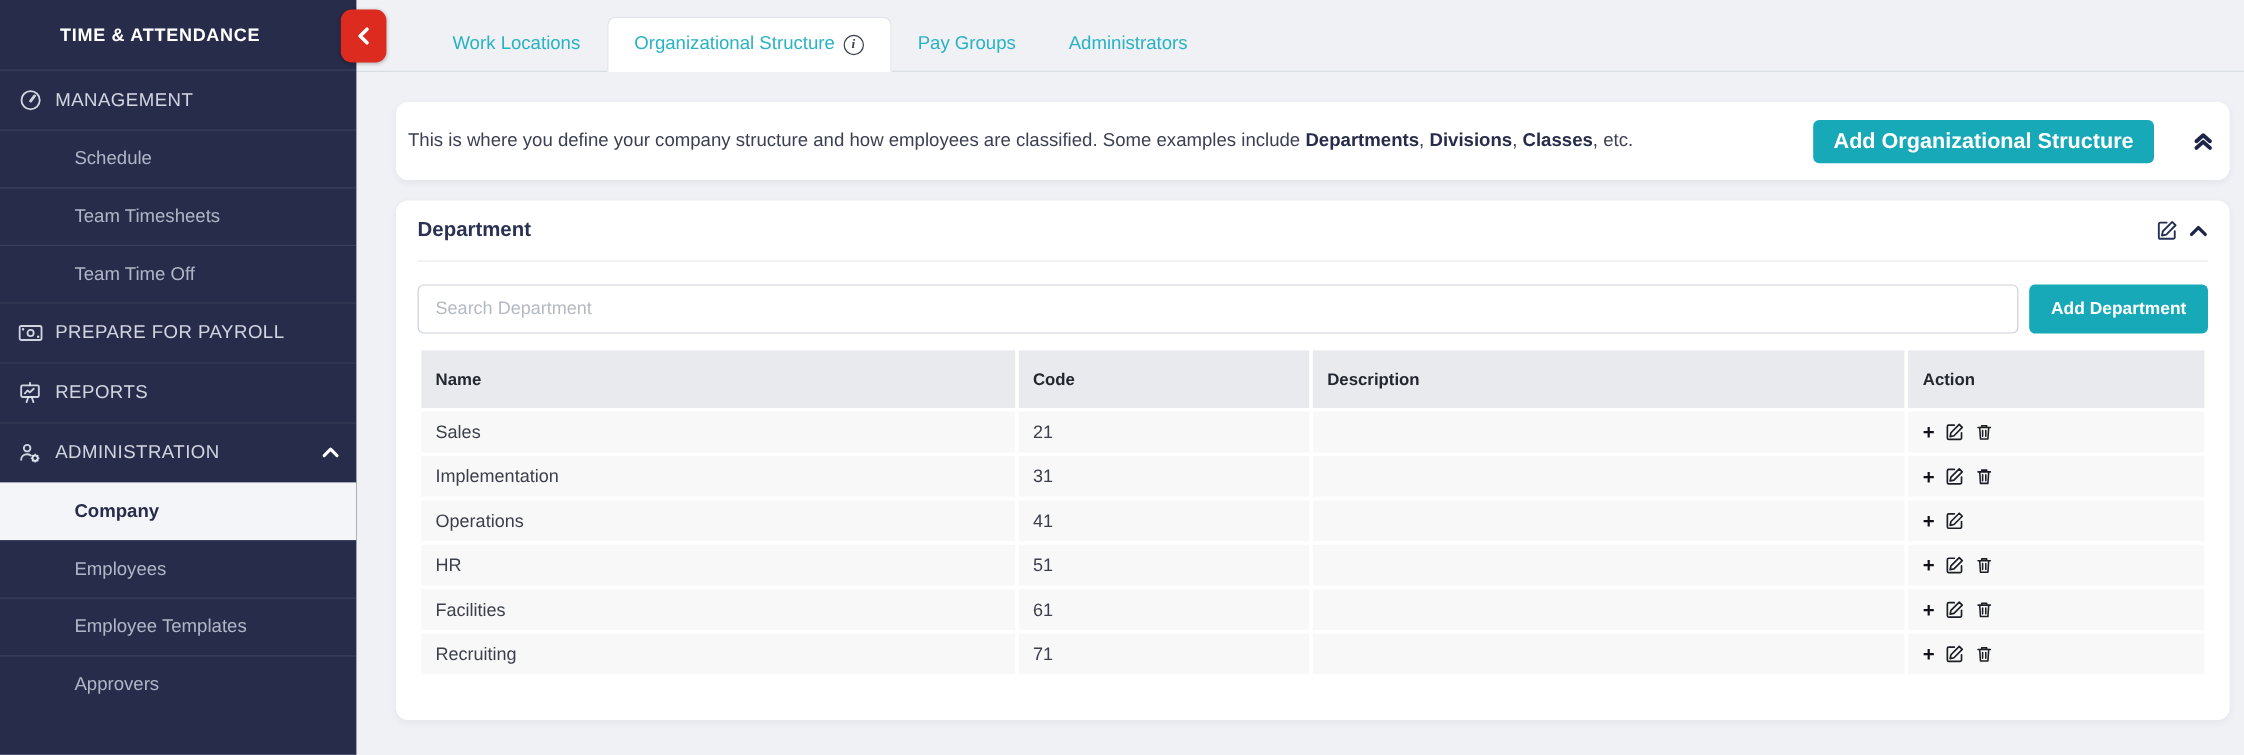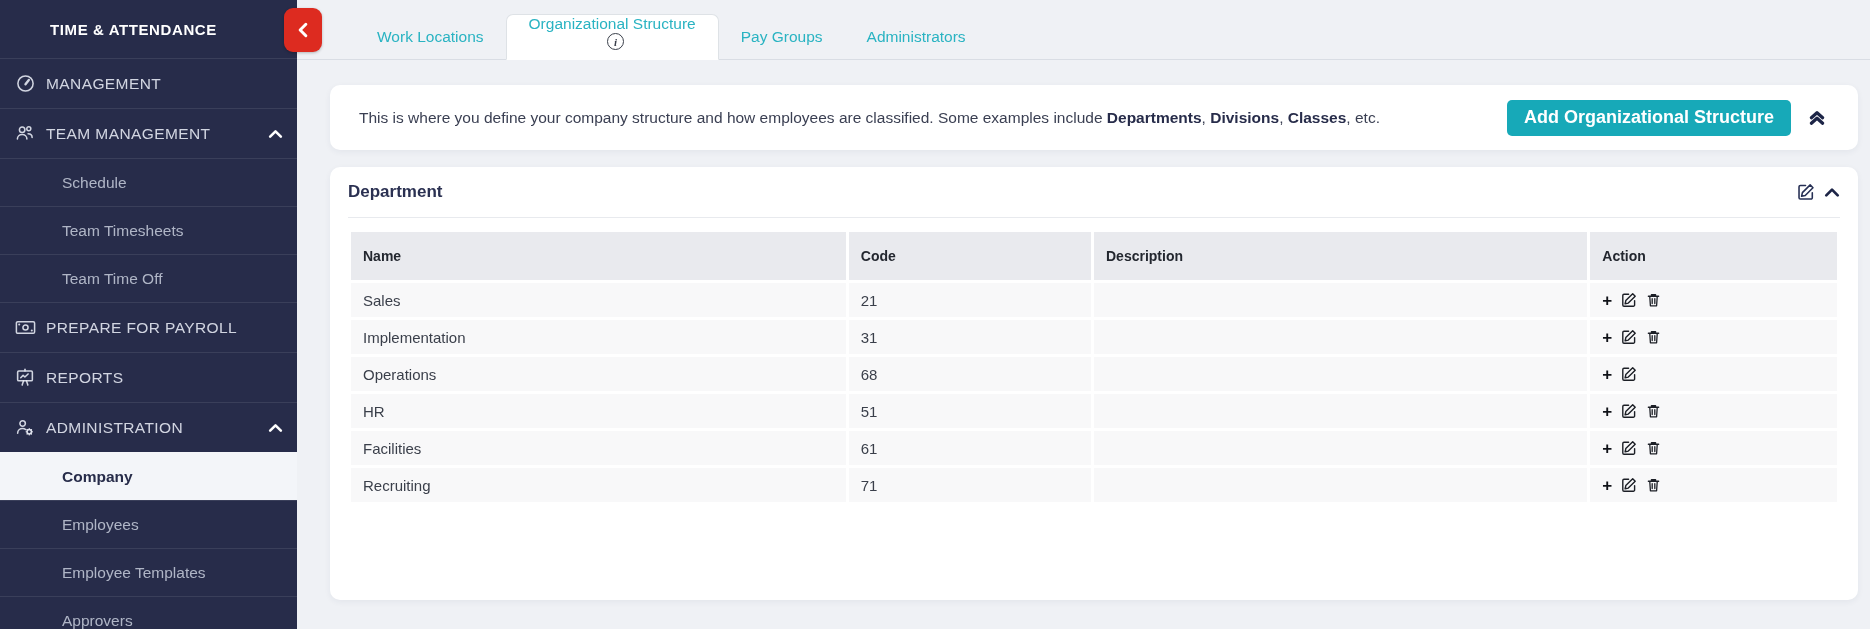--- a/index.html
+++ b/index.html
@@ -18,25 +18,25 @@
   
   .collapse-btn { position:absolute; left:284px; top:8px; width:38px; height:44px; background:#dd2b20; border-radius:9px; display:flex; align-items:center; justify-content:center; z-index:5; cursor:pointer; box-shadow:0 1px 3px rgba(0,0,0,.25); }
   .collapse-btn svg { stroke:#fff; stroke-width:2.6; fill:none; stroke-linecap:round; stroke-linejoin:round; }
 
   
   .main { position:absolute; left:297px; top:0; width:1573px; height:629px; background:#eff1f5; }
 
   
   .tabbar { height:60px; display:flex; align-items:flex-end; padding-left:58px; border-bottom:1px solid #d9dde4; }
   .tab { height:46px; display:flex; align-items:center; padding:0 22px; font-size:15.5px; color:#29b3c2; cursor:pointer; margin-bottom:-1px; }
-  .tab.active { background:#ffffff; border:1px solid #dee2e6; border-bottom:1px solid #ffffff; border-radius:7px 7px 0 0;flex-direction:column; }
+  .tab.active { background:#ffffff; border:1px solid #dee2e6; border-bottom:1px solid #ffffff; border-radius:7px 7px 0 0; }
   .info-icon { display:inline-flex; align-items:center; justify-content:center; width:17px; height:17px; border:1.5px solid #3a3f4a; border-radius:50%; color:#3a3f4a; font-family:"Liberation Serif", serif; font-style:italic; font-weight:700; font-size:11px; margin-left:7px; }
 
   
-  .desc-card { margin:25px 12px 0 33px; height:65px; background:#fff; border-radius:10px; box-shadow:0 2px 6px rgba(40,50,80,.06); display:flex; align-items:center; padding:0 29px; }
+  .desc-card { margin:25px 12px 0 33px; height:65px; background:#fff; border-radius:10px; box-shadow:0 2px 6px rgba(40,50,80,.06); display:flex; align-items:center; padding:0 10px;gap:15px; }
   .desc-text { font-size:15.5px; color:#3a3f52; }
   .desc-text b { color:#272c4a; }
   .btn-teal { background:#17a9b8; color:#fff; border:none; border-radius:5px; font-weight:700; cursor:pointer; font-family:"Liberation Sans", sans-serif; }
   .add-org-btn { margin-left:auto; height:36px; padding:0 17px; font-size:18px; }
   .dbl-chev { margin-left:16px; margin-right:2px; color:#1d2547; cursor:pointer; display:flex; }
   .dbl-chev svg { stroke:#1d2547; stroke-width:2.6; fill:none; stroke-linecap:round; stroke-linejoin:round; }
 
   
   .dept-card { margin:17px 12px 0 33px; height:433px; background:#fff; border-radius:10px; box-shadow:0 2px 6px rgba(40,50,80,.06); padding:0 18px; }
   .dept-head { height:51px; display:flex; align-items:center; border-bottom:1px solid #e8eaee; }
@@ -68,36 +68,20 @@
   <div class="sb-item">
     <span class="sb-ico">
       <svg class="ic" width="19" height="19" viewBox="0 0 16 16">
           <circle cx="8" cy="8" r="6.4"></circle>
           <path d="M8 8.6 10.8 5" stroke-width="2"></path>
         </svg>
     </span>
     <span>MANAGEMENT</span>
   </div>
 
-  <div class="sb-item">
-    <span class="sb-ico">
-      <svg class="ic" width="20" height="19" viewBox="0 0 16 16">
-          <circle cx="5.6" cy="4.8" r="2.3"></circle>
-          <path d="M1.6 12.6c0-2.3 1.8-3.7 4-3.7s4 1.4 4 3.7"></path>
-          <circle cx="11.2" cy="4" r="1.7"></circle>
-          <path d="M10.6 8.2c1.9.1 3.4 1.3 3.4 3.1"></path>
-        </svg>
-    </span>
-    <span>TEAM MANAGEMENT</span>
-    <span class="chev">
-      <svg width="15" height="10" viewBox="0 0 14 9" fill="none" stroke="#fff" stroke-width="2.4" stroke-linecap="round" stroke-linejoin="round">
-          <path d="M2 7l5-5 5 5"></path>
-        </svg>
-    </span>
-  </div>
   <div class="sb-sub">Schedule</div>
   <div class="sb-sub">Team Timesheets</div>
   <div class="sb-sub">Team Time Off</div>
 
   <div class="sb-item">
     <span class="sb-ico">
       <svg class="ic" width="21" height="19" viewBox="0 0 18 14">
           <rect x="1.2" y="2" width="15.6" height="10" rx="1.2"></rect>
           <circle cx="9" cy="7" r="2.2"></circle>
           <path d="M3.6 4.4v.01M14.4 9.6v.01" stroke-width="1.8"></path>
@@ -190,20 +174,24 @@
             </svg>
         </span>
         <span style="display:flex;">
           <svg class="hchev" width="16" height="11" viewBox="0 0 14 9">
               <path d="M2 7l5-5 5 5"></path>
             </svg>
         </span>
       </span>
     </div>
 
+    <div class="search-row">
+      <input class="search-input" type="text" placeholder="Search Department" style="">
+      <button class="btn-teal add-dept-btn">Add Department</button>
+    </div>
 
     <table class="dept-table">
       <colgroup>
           <col style="width:33.5%">
           <col style="width:16.4%">
           <col style="width:33.4%">
           <col style="width:16.7%">
         </colgroup>
       <thead>
         <tr>
@@ -253,21 +241,21 @@
           <svg class="oic" width="15" height="16" viewBox="0 0 16 16">
                     <path d="M2.5 4h11M5.8 4V2.4h4.4V4M4 4l.7 10.2h6.6L12 4M6.6 6.6v5.2M9.4 6.6v5.2"></path>
                   </svg>
         </span>
       </span>
     </td>
   </tr>
 
   <tr>
     <td>Operations</td>
-    <td>68</td>
+    <td>41</td>
     <td></td>
     <td>
       <span class="act-cell">
         <span class="act-plus">+</span>
         <span style="display:flex;">
           <svg class="oic" width="16" height="16" viewBox="0 0 16 16">
                     <path d="M13.6 8.6V13a1.2 1.2 0 0 1-1.2 1.2H3A1.2 1.2 0 0 1 1.8 13V3.4A1.2 1.2 0 0 1 3 2.2h4.6"></path>
                     <path d="M11.7 1.7l2.5 2.5-6.9 6.9-3.2.7.7-3.2z"></path>
                   </svg>
         </span>

